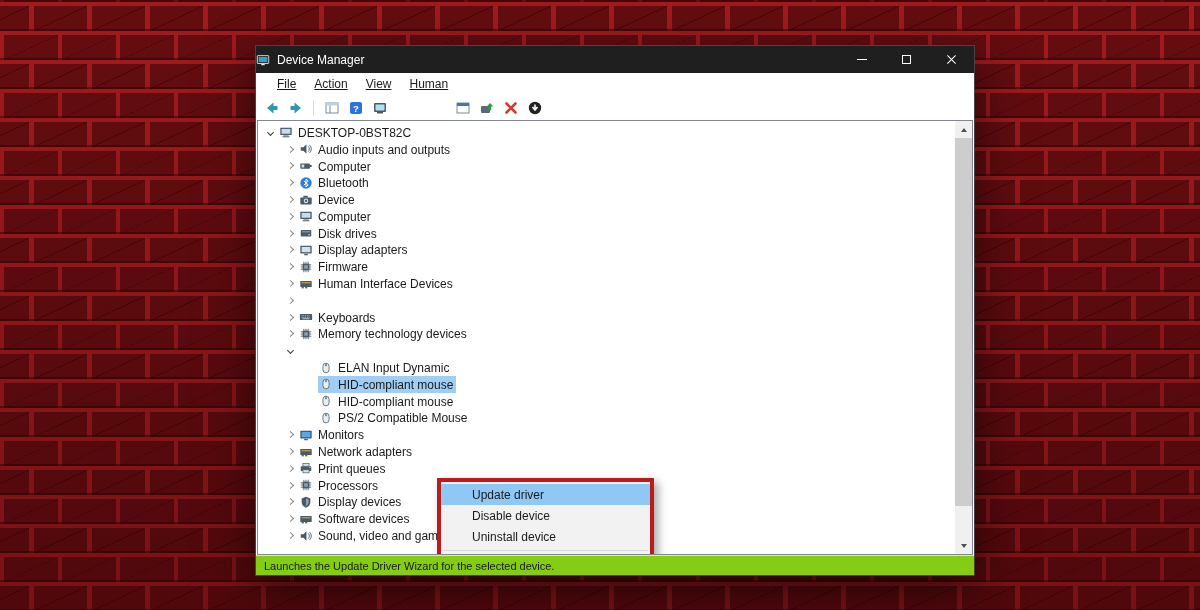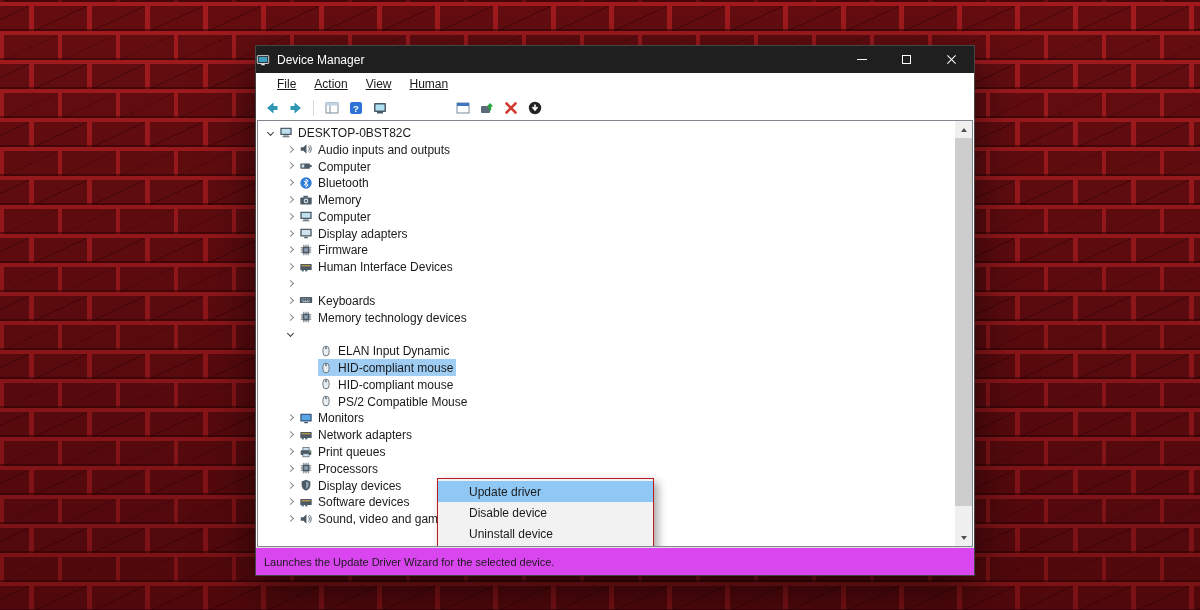--- a/index.html
+++ b/index.html
@@ -62,27 +62,27 @@
   .vsb{ position:absolute; top:0; right:0; bottom:0; width:17px; background:#f0f0f0;
     display:flex; flex-direction:column; align-items:center; }
   .sbtn{ width:17px; height:17px; flex:none; display:flex; align-items:center; justify-content:center; }
   .arr-up{ width:0;height:0;border-left:3.5px solid transparent;border-right:3.5px solid transparent;border-bottom:4.5px solid #505050; }
   .arr-down{ width:0;height:0;border-left:3.5px solid transparent;border-right:3.5px solid transparent;border-top:4.5px solid #505050; }
   .thumb{ width:17px; height:368px; flex:none; background:#cdcdcd; }
   .sbspacer{ flex:1; }
 
   
   .ctx{ position:absolute; left:179px; top:357px; width:217px; background:#f2f2f2;
-    border:1px solid #b91c1c; box-shadow:4px 4px 9px rgba(0,0,0,.35); padding:2px 0; z-index:9; }
+    border:4px solid #b91c1c; box-shadow:4px 4px 9px rgba(0,0,0,.35); padding:2px 0; z-index:9; }
   .citem{ height:21px; display:flex; align-items:center; padding-left:31px; padding-right:12px; }
   .citem.hl{ background:#8fc7f5; }
   .csep{ height:1px; background:#d9d9d9; margin:3px 2px; }
 
   
-  .status{ height:28px; flex:none; background:#d946ef; border-top:1px solid #e0e0e0;
+  .status{ height:20px; flex:none; background:#84cc16; border-top:1px solid #e0e0e0;
     display:flex; align-items:center; padding-left:8px; font-size:11px; color:#1a1a1a; }
 </style>
 </head>
 <body>
 
 <svg class="hidden-defs" aria-hidden="true">
   <defs>
     <symbol id="sym-computer" viewBox="0 0 16 16">
         <rect x="1.5" y="3" width="13" height="8.5" rx="0.5" fill="#4c5a66"></rect>
         <rect x="3" y="4.5" width="10" height="5.5" fill="#bfe0ee"></rect>
@@ -304,34 +304,47 @@
         <div class="row lvl1">
           <span class="chev">
             <i></i>
           </span>
           <span class="sel">
             <span class="ticn">
               <svg viewBox="0 0 16 16">
                 <use href="#sym-camera"></use>
               </svg>
             </span>
-            <span class="tlabel">Memory</span>
+            <span class="tlabel">Device</span>
           </span>
         </div>
         <div class="row lvl1">
           <span class="chev">
             <i></i>
           </span>
           <span class="sel">
             <span class="ticn">
               <svg viewBox="0 0 16 16">
                 <use href="#sym-computer"></use>
               </svg>
             </span>
             <span class="tlabel">Computer</span>
+          </span>
+        </div>
+        <div class="row lvl1">
+          <span class="chev">
+            <i></i>
+          </span>
+          <span class="sel">
+            <span class="ticn">
+              <svg viewBox="0 0 16 16">
+                <use href="#sym-disk"></use>
+              </svg>
+            </span>
+            <span class="tlabel">Disk drives</span>
           </span>
         </div>
         <div class="row lvl1">
           <span class="chev">
             <i></i>
           </span>
           <span class="sel">
             <span class="ticn">
               <svg viewBox="0 0 16 16">
                 <use href="#sym-display"></use>

